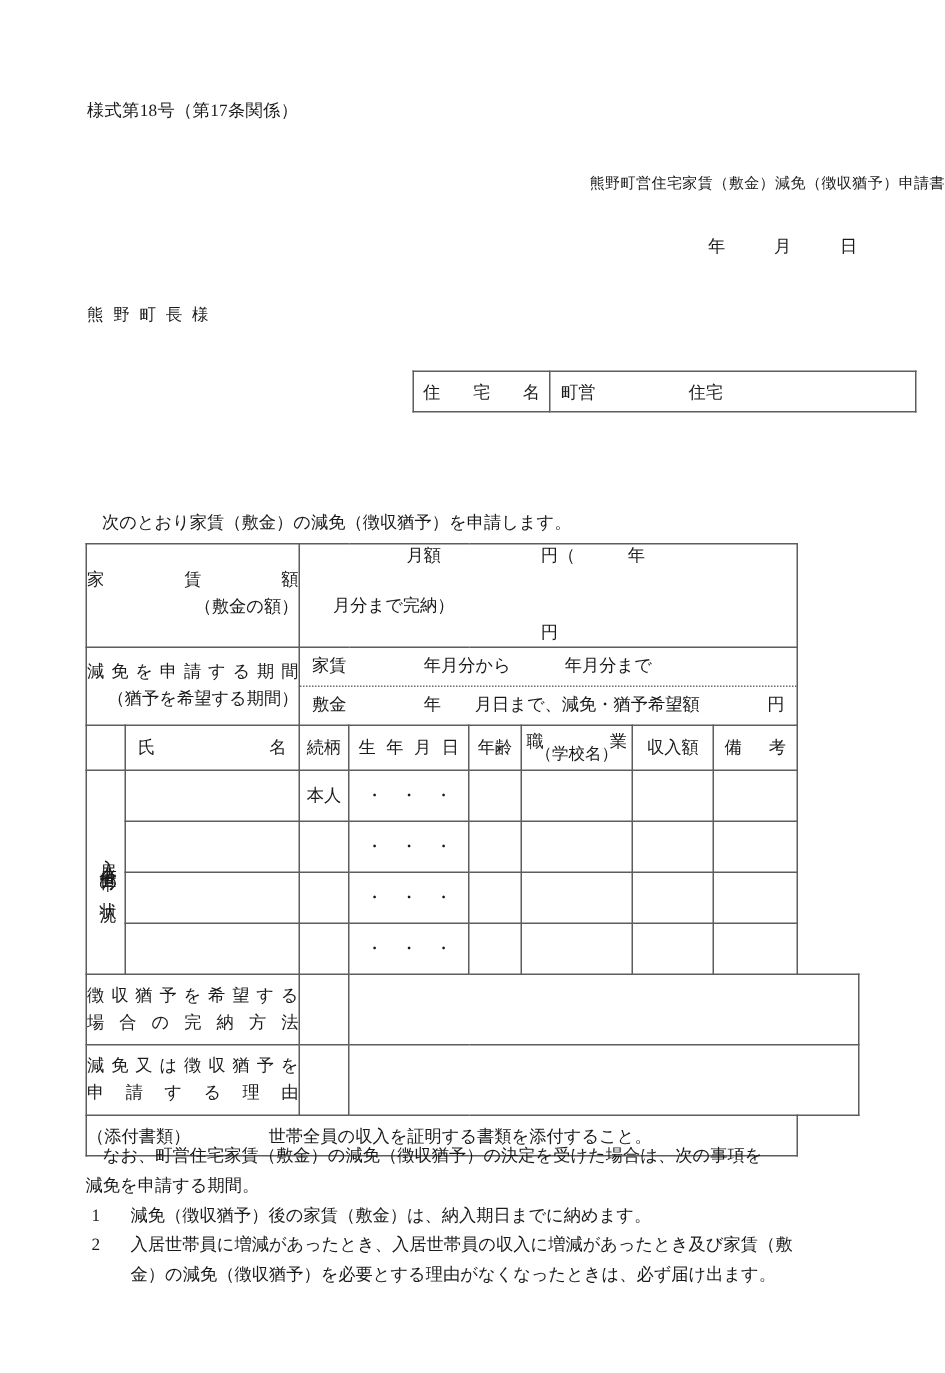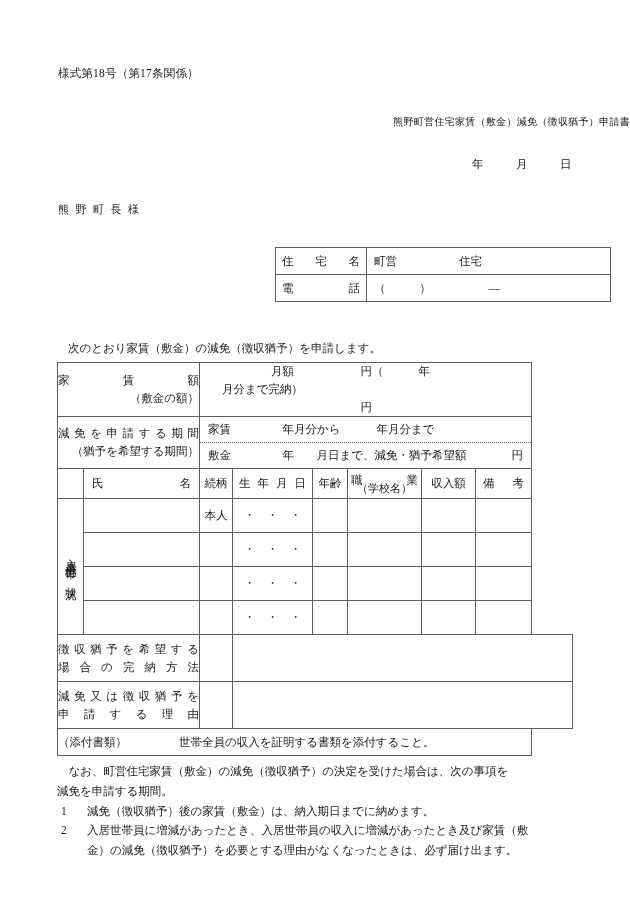--- a/index.html
+++ b/index.html
@@ -128,21 +128,21 @@
   }
 
   
   .rent-cell { padding: 3px 0 3px 0; line-height: 1.55; }
   .rent-l1 { display: block; }
   .rent-l2 { display: block; }
   .ind-getsugaku { display: inline-block; width: 94px; text-align: right; }
   .ind-yen1 { display: inline-block; width: 78px; text-align: right; }
   .ind-paren { display: inline-block; width: 12px; }
   .ind-yr { display: inline-block; width: 46px; text-align: right; }
-  .ind-tail { display: inline-block; }
+  .ind-tail { display: inline-block; margin-top: 15px; }
 
   
   .period-cell { padding: 0; }
   .period-row {
     height: 25px;
     line-height: 25px;
     padding: 0 8px;
     white-space: nowrap;
   }
   .period-row.top { border-bottom: 1px dotted #6a6a6a; }
@@ -288,28 +288,20 @@
   <div class="abs" id="addressee">熊野町長様</div>
 
   <table class="abs" id="info-table">
     <tbody>
       <tr>
         <td class="lbl">
           <span class="lbl-just">住宅名</span>
         </td>
         <td>
           <span>町営</span><span class="jutaku-gap"></span><span>住宅</span>
-        </td>
-      </tr>
-      <tr>
-        <td class="lbl">
-          <span class="lbl-just">電話</span>
-        </td>
-        <td>
-          <span>（</span><span style="display:inline-block;width:34px"></span><span>）　　　　　―</span>
         </td>
       </tr>
     </tbody>
   </table>
 
   <div class="abs" id="lead-sentence">次のとおり家賃（敷金）の減免（徴収猶予）を申請します。</div>
 
   <table class="abs" id="main-table">
     <colgroup>
       <col class="col-vert">

